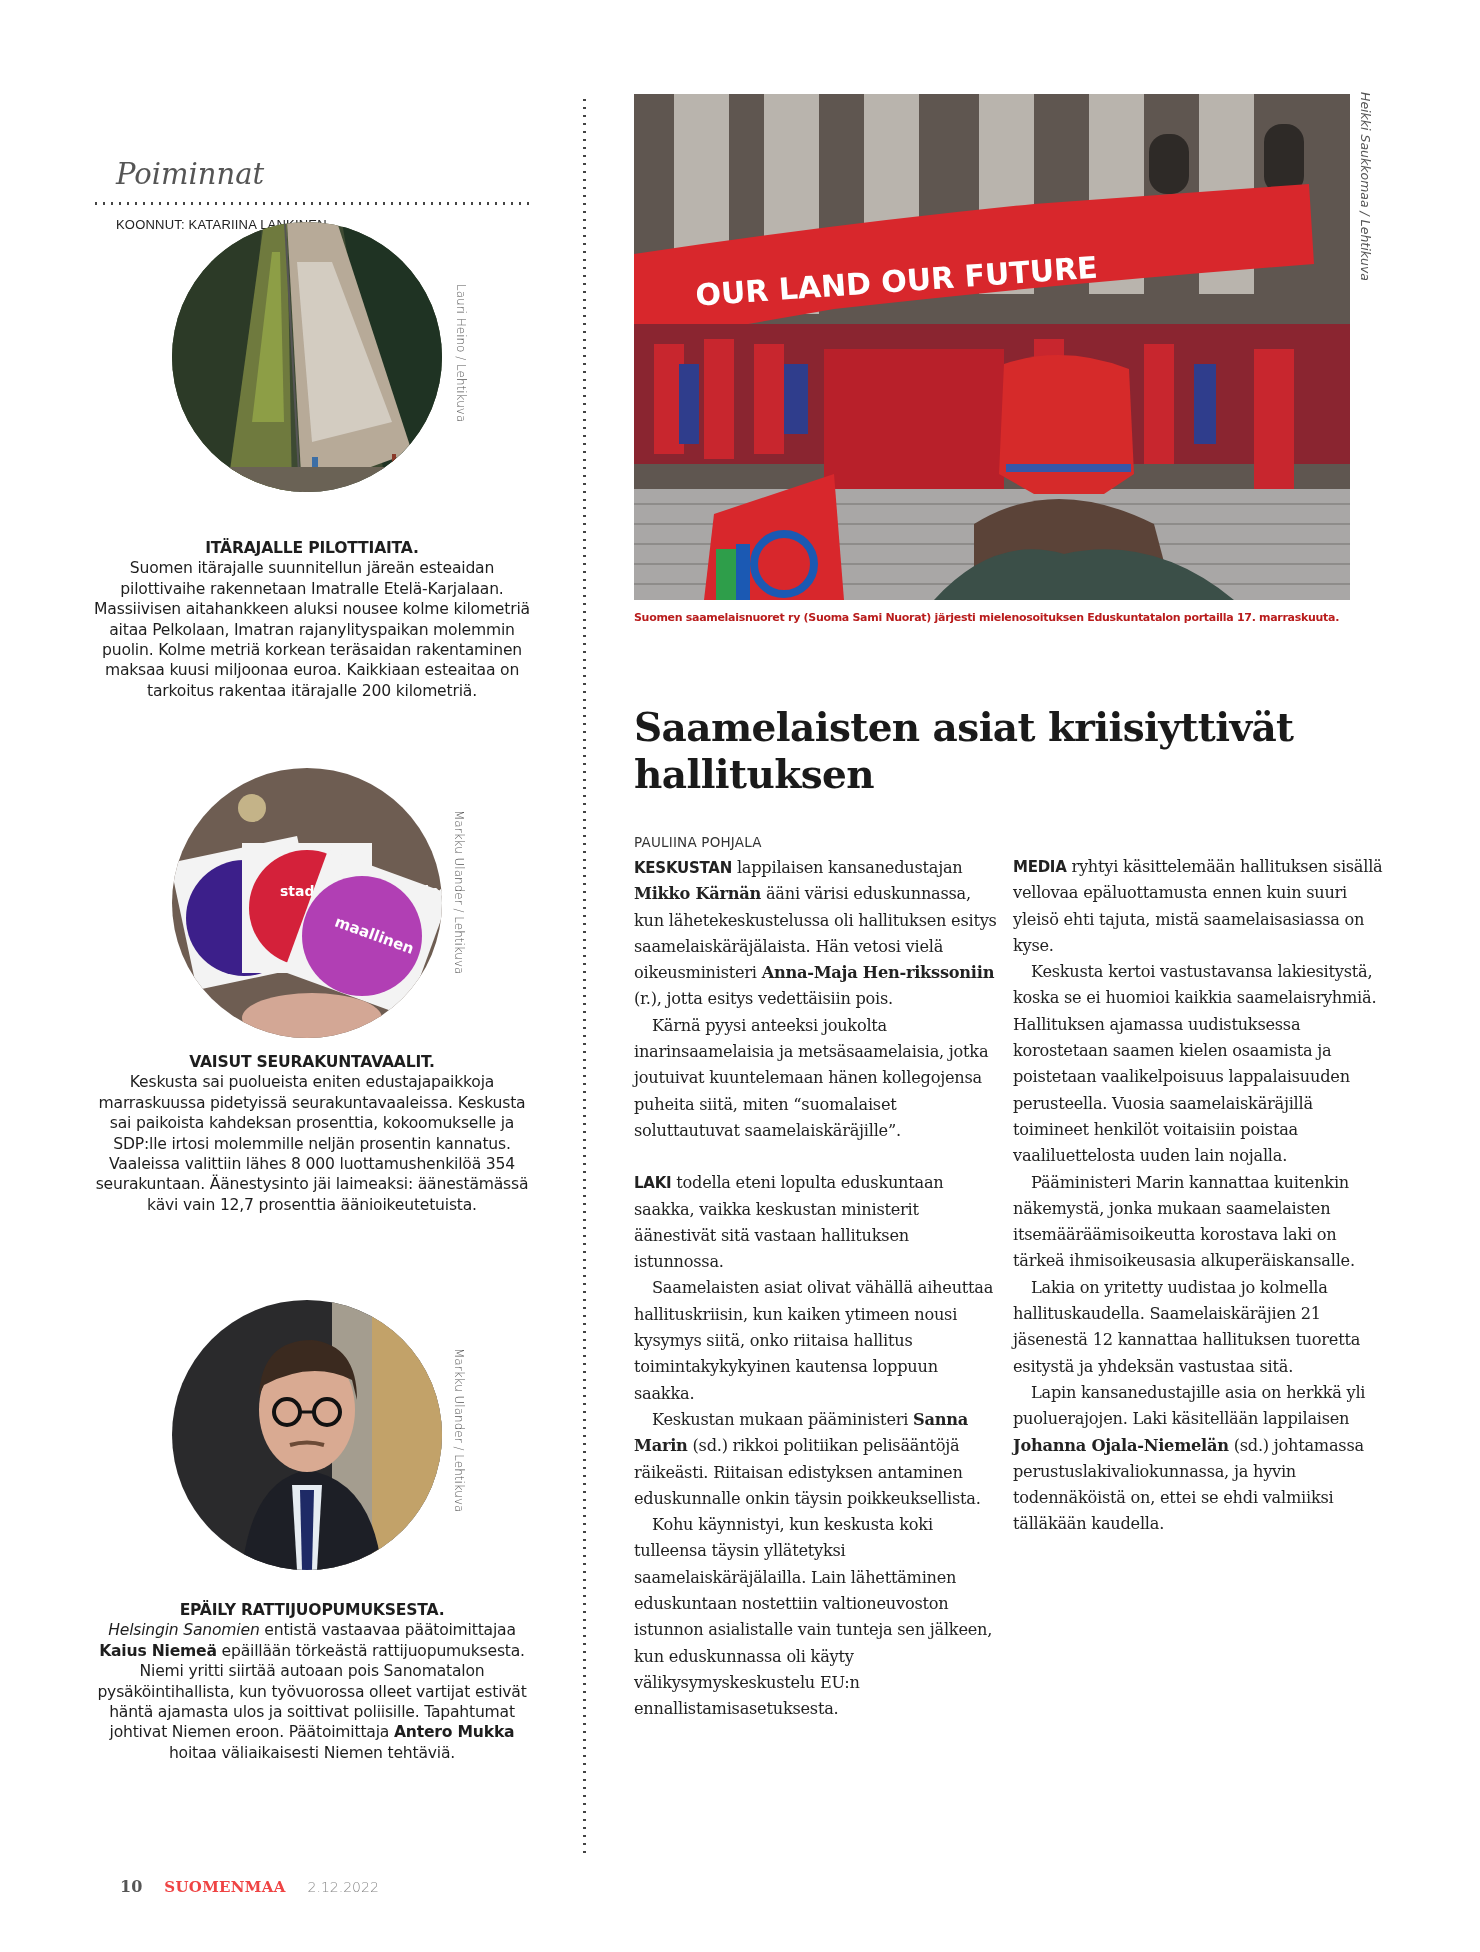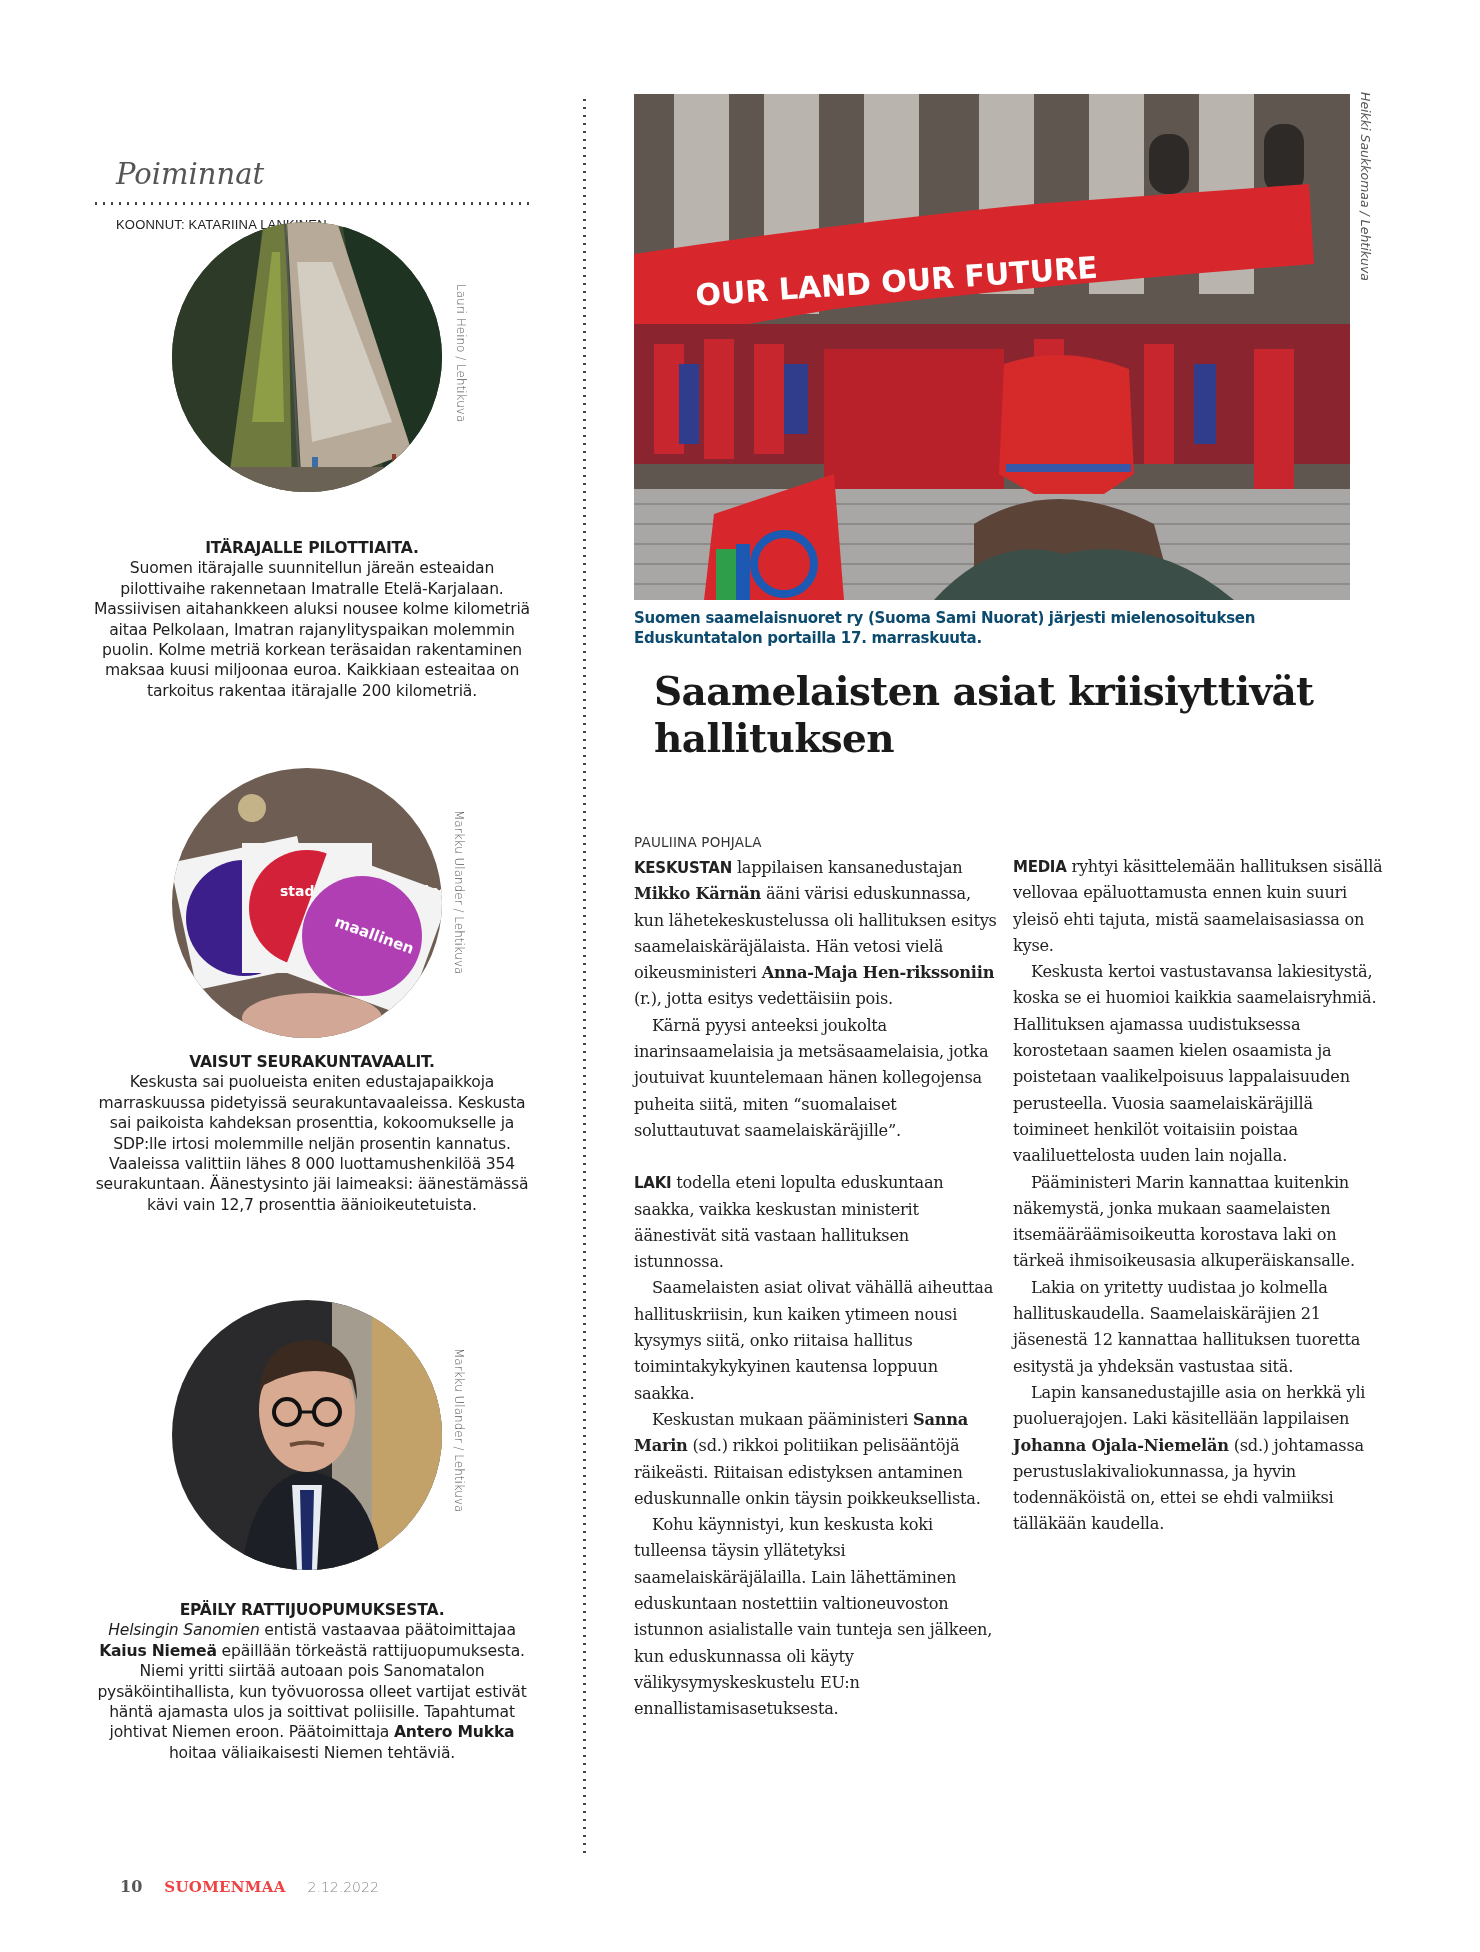--- a/index.html
+++ b/index.html
@@ -36,25 +36,25 @@
     background-image: radial-gradient(circle, #444 1.2px, transparent 1.4px);
     background-size: 3px 8px; background-repeat: repeat-y;
   }
 
   
   .main-photo { position: absolute; left: 634px; top: 94px; width: 716px; height: 506px; overflow: hidden; background: #6d6460; }
   .main-credit { position: absolute; left: 1358px; top: 92px; font-size: 12.5px; color: #555; writing-mode: vertical-rl; font-style: italic; font-family: "DejaVu Sans", sans-serif; font-weight: 300; }
 
   .caption {
     position: absolute; left: 634px; top: 608px; width: 716px;
-    font-family: "DejaVu Sans", sans-serif; font-weight: bold; font-size: 15px; line-height: 20px; color: #0c4a6e; letter-spacing: -0.3px;
+    font-family: "DejaVu Sans", sans-serif; font-weight: bold; font-size: 11px; line-height: 20px; color: #b91c1c; letter-spacing: -0.3px;
   }
   .headline {
-    position: absolute; left: 634px; top: 668px; width: 716px;
-    font-family: "DejaVu Serif", serif; font-weight: bold; font-size: 39px; line-height: 47px; color: #1a1a1a; letter-spacing: -0.6px; margin-left: 20px;
+    position: absolute; left: 634px; top: 704px; width: 716px;
+    font-family: "DejaVu Serif", serif; font-weight: bold; font-size: 39px; line-height: 47px; color: #1a1a1a; letter-spacing: -0.6px;
   }
 
   
   .col { position: absolute; top: 802px; width: 365px; font-family: "DejaVu Serif", serif; font-size: 16.2px; line-height: 26.3px; color: #222; letter-spacing: -0.25px; }
   .col1 { left: 634px; margin-top: 27px; }
   .col2 { left: 1013px; width: 372px; }
   .byline { font-family: "DejaVu Sans", sans-serif; font-size: 13.5px; line-height: 26px; color: #333; letter-spacing: 0.2px; }
   .col p { text-indent: 0; }
   .col p.ind { text-indent: 18px; }
   .col p.gap { margin-top: 26px; }

